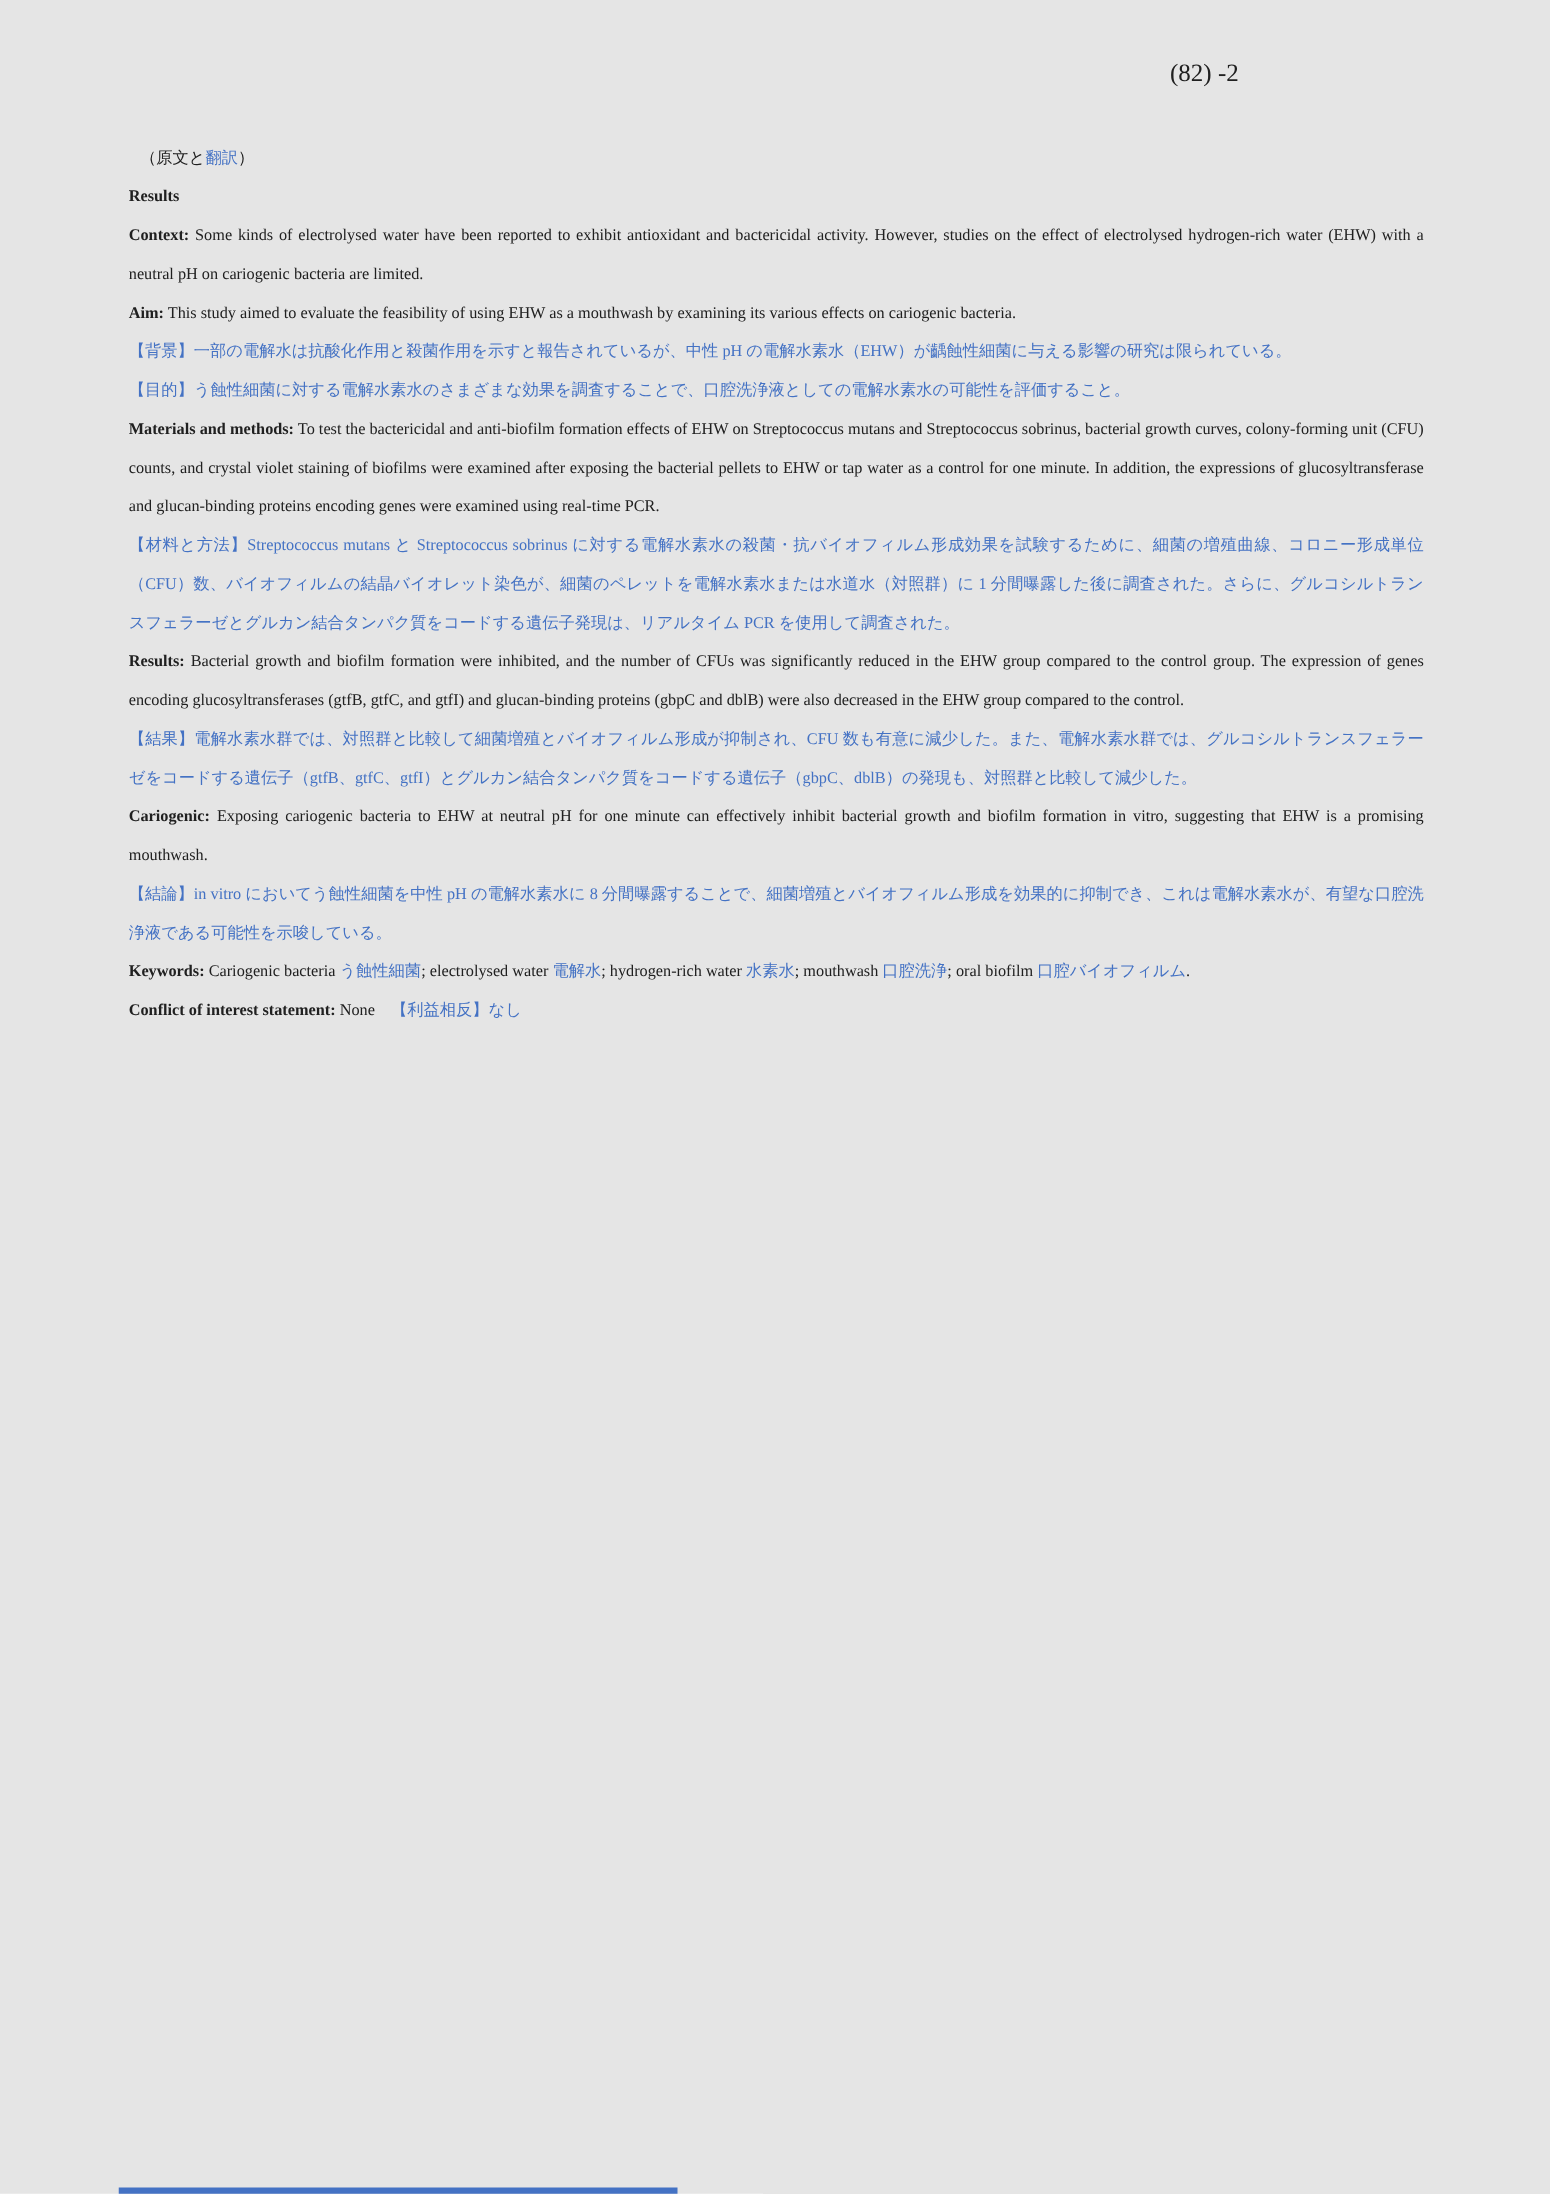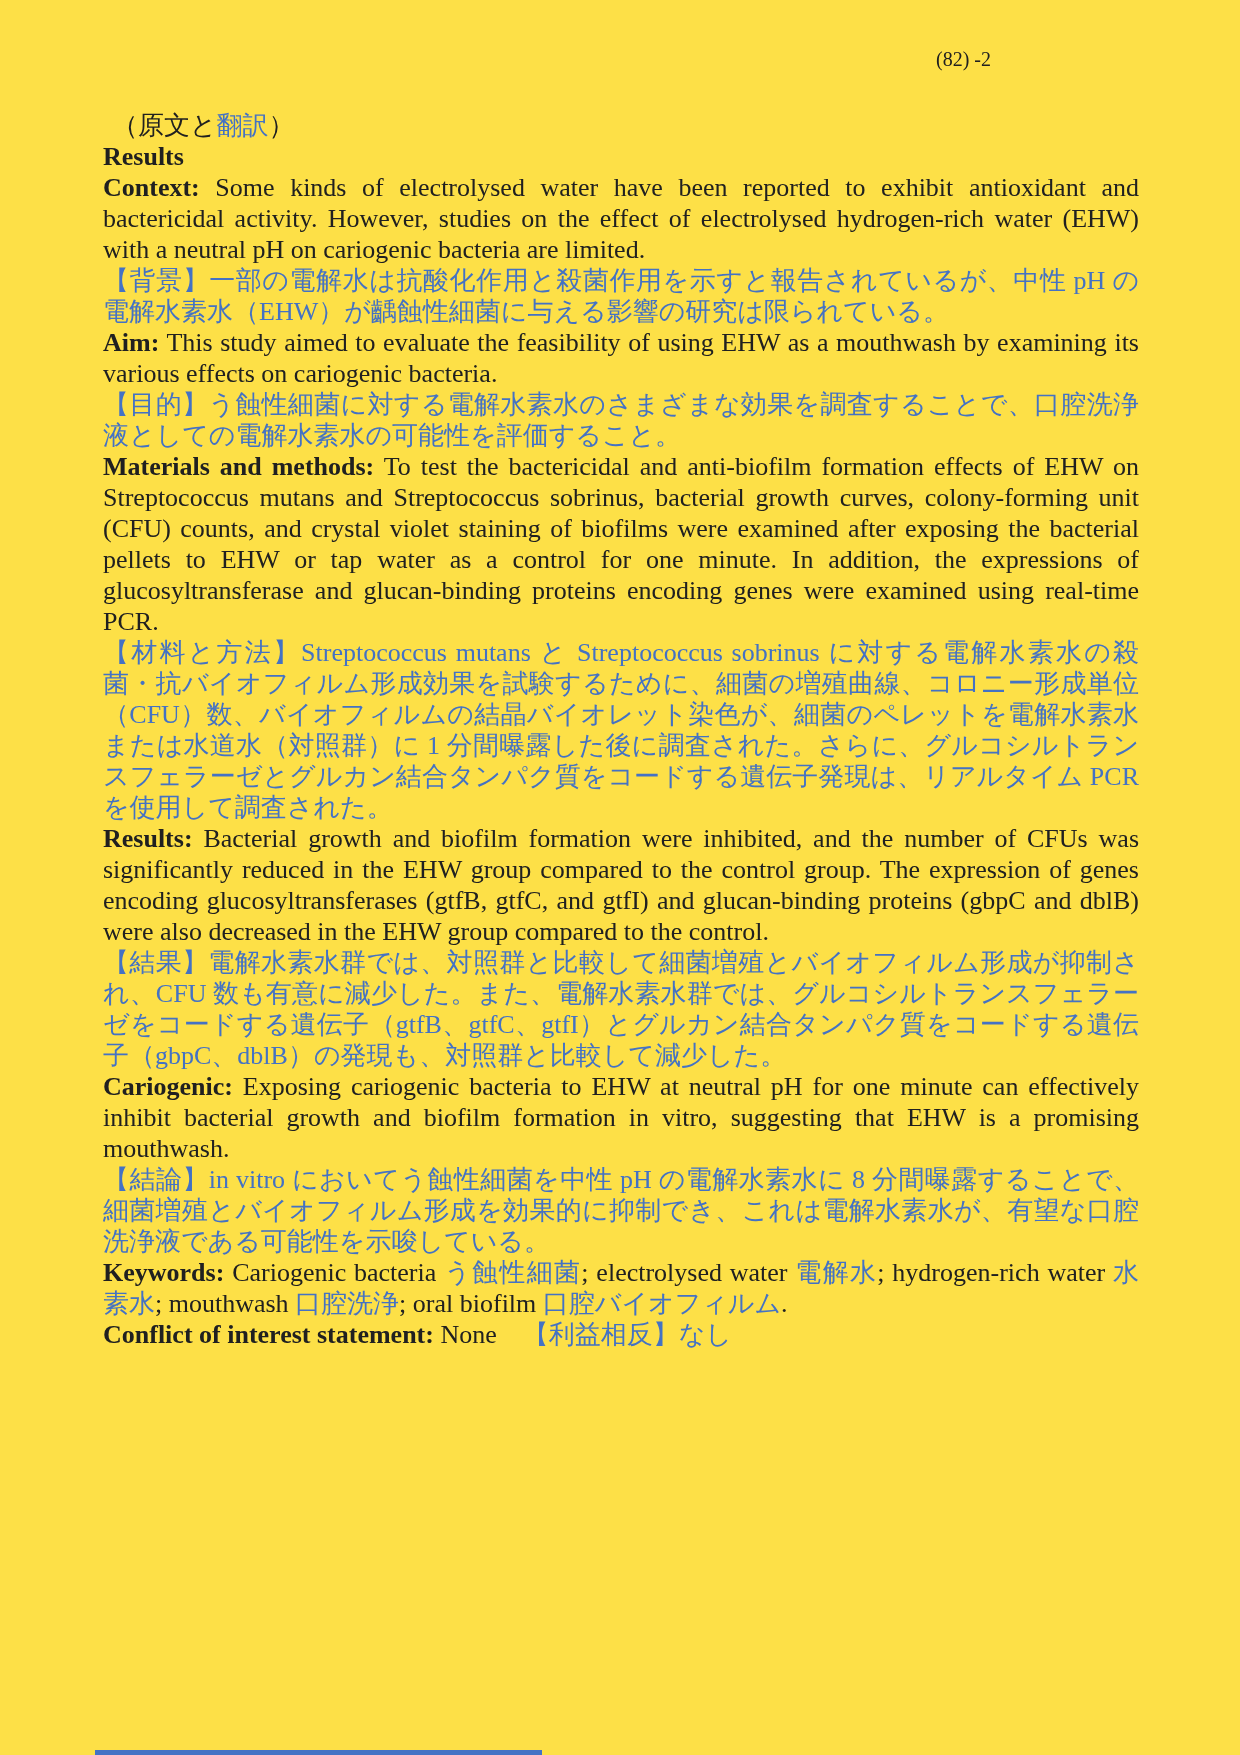--- a/index.html
+++ b/index.html
@@ -11,36 +11,36 @@
     width: 1240px;
     height: 1755px;
     position: relative;
     font-family: "Liberation Serif", "DejaVu Serif", serif;
     color: #202020;
     overflow: hidden;
   }
   .page {
     position: absolute;
     inset: 0;
-    background: #fde047;
+    background: #e5e5e5;
   }
   .page-number {
     position: absolute;
     top: 48px;
     left: 936px;
     font-size: 20px;
     white-space: pre;
     color: #202020;
   }
   .content {
     position: absolute;
     left: 103px;
     top: 110px;
     width: 1036px;
-    font-size: 26px;
+    font-size: 13px;
     line-height: 31px;
   }
   .para {
     margin: 0;
     text-align: justify;
     text-justify: inter-ideograph;
   }
   .seg-plain { color: #202020; }
   .seg-bold  { color: #202020; font-weight: bold; }
   .seg-blue  { color: var(--accent, #4472c4); }
@@ -62,22 +62,22 @@
 </head>
 <body>
 
 <div class="page" data-name="document-page">
   <div class="page-number" data-name="page-number">(82) -2</div>
 
   <div class="content" data-name="abstract-content">
       <p class="para" data-name="paragraph-source-note"><span class="seg-plain" data-name="text-segment">（原文と</span><span class="seg-blue" data-name="text-segment">翻訳</span><span class="seg-plain" data-name="text-segment">）</span></p>
       <p class="para" data-name="paragraph-abstract-heading"><span class="seg-bold" data-name="section-label">Results</span></p>
       <p class="para" data-name="paragraph-context"><span class="seg-bold" data-name="section-label">Context:</span><span class="seg-plain" data-name="text-segment"> Some kinds of electrolysed water have been reported to exhibit antioxidant and bactericidal activity. However, studies on the effect of electrolysed hydrogen-rich water (EHW) with a neutral pH on cariogenic bacteria are limited.</span></p>
+      <p class="para" data-name="paragraph-aim"><span class="seg-bold" data-name="section-label">Aim:</span><span class="seg-plain" data-name="text-segment"> This study aimed to evaluate the feasibility of using EHW as a mouthwash by examining its various effects on cariogenic bacteria.</span></p>
       <p class="para" data-name="paragraph-context-ja"><span class="seg-blue" data-name="text-segment">【背景】一部の電解水は抗酸化作用と殺菌作用を示すと報告されているが、中性 pH の電解水素水（EHW）が齲蝕性細菌に与える影響の研究は限られている。</span></p>
-      <p class="para" data-name="paragraph-aim"><span class="seg-bold" data-name="section-label">Aim:</span><span class="seg-plain" data-name="text-segment"> This study aimed to evaluate the feasibility of using EHW as a mouthwash by examining its various effects on cariogenic bacteria.</span></p>
       <p class="para" data-name="paragraph-aim-ja"><span class="seg-blue" data-name="text-segment">【目的】う蝕性細菌に対する電解水素水のさまざまな効果を調査することで、口腔洗浄液としての電解水素水の可能性を評価すること。</span></p>
       <p class="para" data-name="paragraph-methods"><span class="seg-bold" data-name="section-label">Materials and methods:</span><span class="seg-plain" data-name="text-segment"> To test the bactericidal and anti-biofilm formation effects of EHW on Streptococcus mutans and Streptococcus sobrinus, bacterial growth curves, colony-forming unit (CFU) counts, and crystal violet staining of biofilms were examined after exposing the bacterial pellets to EHW or tap water as a control for one minute. In addition, the expressions of glucosyltransferase and glucan-binding proteins encoding genes were examined using real-time PCR.</span></p>
       <p class="para" data-name="paragraph-methods-ja"><span class="seg-blue" data-name="text-segment">【材料と方法】Streptococcus mutans と Streptococcus sobrinus に対する電解水素水の殺菌・抗バイオフィルム形成効果を試験するために、細菌の増殖曲線、コロニー形成単位（CFU）数、バイオフィルムの結晶バイオレット染色が、細菌のペレットを電解水素水または水道水（対照群）に 1 分間曝露した後に調査された。さらに、グルコシルトランスフェラーゼとグルカン結合タンパク質をコードする遺伝子発現は、リアルタイム PCR を使用して調査された。</span></p>
       <p class="para" data-name="paragraph-results"><span class="seg-bold" data-name="section-label">Results:</span><span class="seg-plain" data-name="text-segment"> Bacterial growth and biofilm formation were inhibited, and the number of CFUs was significantly reduced in the EHW group compared to the control group. The expression of genes encoding glucosyltransferases (gtfB, gtfC, and gtfI) and glucan-binding proteins (gbpC and dblB) were also decreased in the EHW group compared to the control.</span></p>
       <p class="para" data-name="paragraph-results-ja"><span class="seg-blue" data-name="text-segment">【結果】電解水素水群では、対照群と比較して細菌増殖とバイオフィルム形成が抑制され、CFU 数も有意に減少した。また、電解水素水群では、グルコシルトランスフェラーゼをコードする遺伝子（gtfB、gtfC、gtfI）とグルカン結合タンパク質をコードする遺伝子（gbpC、dblB）の発現も、対照群と比較して減少した。</span></p>
       <p class="para" data-name="paragraph-conclusion"><span class="seg-bold" data-name="section-label">Cariogenic:</span><span class="seg-plain" data-name="text-segment"> Exposing cariogenic bacteria to EHW at neutral pH for one minute can effectively inhibit bacterial growth and biofilm formation in vitro, suggesting that EHW is a promising mouthwash.</span></p>
       <p class="para" data-name="paragraph-conclusion-ja"><span class="seg-blue" data-name="text-segment">【結論】in vitro においてう蝕性細菌を中性 pH の電解水素水に 8 分間曝露することで、細菌増殖とバイオフィルム形成を効果的に抑制でき、これは電解水素水が、有望な口腔洗浄液である可能性を示唆している。</span></p>
       <p class="para" data-name="paragraph-keywords"><span class="seg-bold" data-name="section-label">Keywords:</span><span class="seg-plain" data-name="text-segment"> Cariogenic bacteria </span><span class="seg-blue" data-name="text-segment">う蝕性細菌</span><span class="seg-plain" data-name="text-segment">; electrolysed water </span><span class="seg-blue" data-name="text-segment">電解水</span><span class="seg-plain" data-name="text-segment">; hydrogen-rich water </span><span class="seg-blue" data-name="text-segment">水素水</span><span class="seg-plain" data-name="text-segment">; mouthwash </span><span class="seg-blue" data-name="text-segment">口腔洗浄</span><span class="seg-plain" data-name="text-segment">; oral biofilm </span><span class="seg-blue" data-name="text-segment">口腔バイオフィルム</span><span class="seg-plain" data-name="text-segment">.</span></p>
       <p class="para" data-name="paragraph-conflict"><span class="seg-bold" data-name="section-label">Conflict of interest statement:</span><span class="seg-plain" data-name="text-segment"> None　</span><span class="seg-blue" data-name="text-segment">【利益相反】なし</span></p>
     </div>

